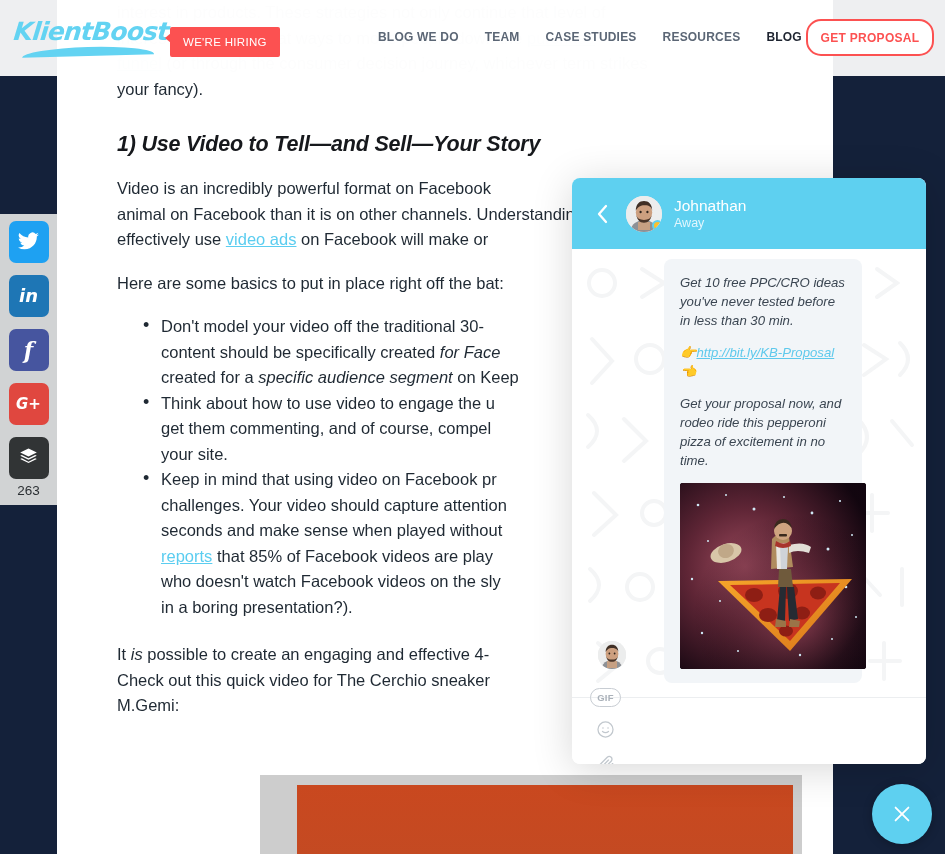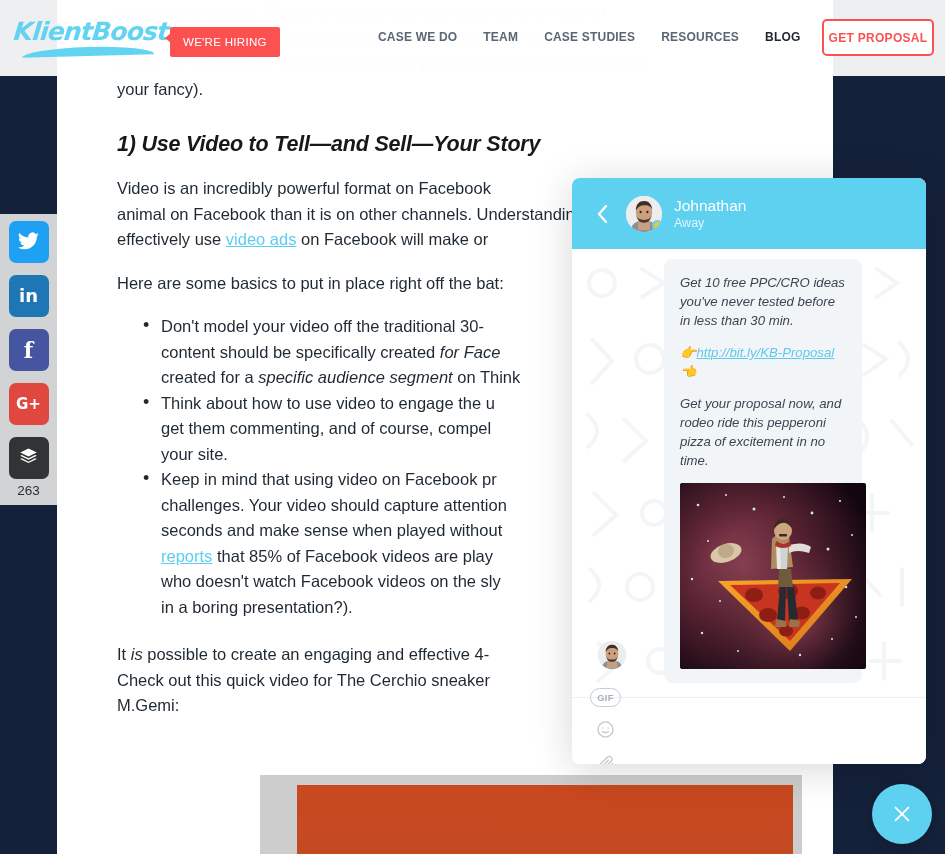--- a/index.html
+++ b/index.html
@@ -91,38 +91,38 @@
   }
   .nav {
     position: absolute; left: 378px; top: 30px; display: flex; gap: 26px; align-items: center;
   }
   .nav a {
     font-size: 12px; font-weight: bold; letter-spacing: 0.2px;
     color: #5b6675; text-decoration: none; white-space: nowrap;
   }
   .nav a.active { color: #1e2430; }
   .cta-btn {
-    position: absolute; right: 11px; top: 19px; width: 112px; height: 37px;
-    border: 2px solid #fc5151; border-radius: 5px; background: #fff;
+    position: absolute; right: 11px; top: 19px; width: 128px; height: 37px;
+    border: 2px solid #fc5151; border-radius: 15px; background: #fff;
     color: #fc5151; font-size: 12px; font-weight: bold; letter-spacing: 0.3px;
     display: flex; align-items: center; justify-content: center;
     cursor: pointer;
   }
 
   
   .share-rail {
     position: absolute; left: 0; top: 214px; width: 57px;
     display: flex; flex-direction: column; align-items: center;
     background: #d1d3d4; padding: 7px 0 4px 0;
     z-index: 30;
   }
   .share-btn {
     width: 40px; height: 42px; border-radius: 7px; margin-bottom: 12px;
     display: flex; align-items: center; justify-content: center;
-    color: #fff; cursor: pointer;
+    color: #fff; cursor: pointer; font-style: italic;
   }
   .sb-twitter  { background: #1ea1f2; }
   .sb-linkedin { background: #1e76b5; }
   .sb-facebook { background: #46559f; }
   .sb-google   { background: #e0473f; }
   .sb-buffer   { background: #313435; margin-bottom: 4px; }
   .sb-glyph { font-size: 20px; font-weight: bold; font-family: "DejaVu Sans", sans-serif; line-height: 1; }
   .share-count {
     font-size: 13.5px; color: #2b2f33; font-weight: normal; padding-bottom: 3px;
   }
@@ -234,21 +234,21 @@
         <span>animal on Facebook than it is on other channels. Understanding how to</span><br>
         <span>effectively use </span><a href="#">video ads</a><span> on Facebook will make or</span>
       </p>
 
       <p class="art-p">Here are some basics to put in place right off the bat:</p>
 
       <ul class="art-ul">
         <li class="art-li">
           <span>Don't model your video off the traditional 30-</span><br>
           <span>content should be specifically created </span><em>for Face</em><br>
-          <span>created for a </span><em>specific audience segment</em><span> on Think</span>
+          <span>created for a </span><em>specific audience segment</em><span> on Keep</span>
         </li>
         <li class="art-li">
           <span>Think about how to use video to engage the u</span><br>
           <span>get them commenting, and of course, compel</span><br>
           <span>your site.</span>
         </li>
         <li class="art-li">
           <span>Keep in mind that using video on Facebook pr</span><br>
           <span>challenges. Your video should capture attention</span><br>
           <span>seconds and make sense when played without</span><br>
@@ -270,21 +270,21 @@
     </div>
   </div>
 
   <div class="site-header">
     <div class="logo">
       <div class="logo-text">KlientBoost</div>
       <div class="logo-swoosh"></div>
     </div>
     <div class="hiring-badge">WE'RE HIRING</div>
     <div class="nav">
-      <a href="#">CASE WE DO</a>
+      <a href="#">BLOG WE DO</a>
       <a href="#">TEAM</a>
       <a href="#">CASE STUDIES</a>
       <a href="#">RESOURCES</a>
       <a href="#" class="active">BLOG</a>
     </div>
     <div class="cta-btn">GET PROPOSAL</div>
   </div>
 
   <div class="share-rail">
     <div class="share-btn sb-twitter">

